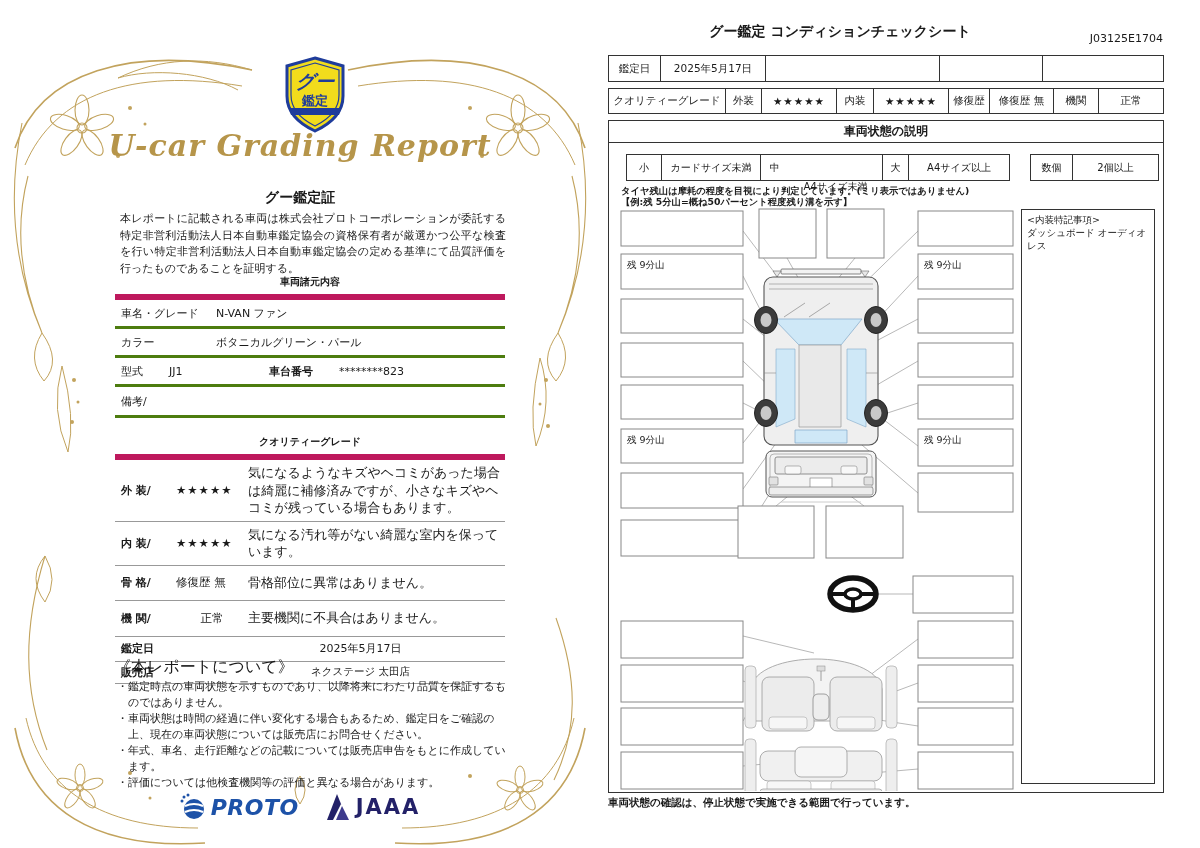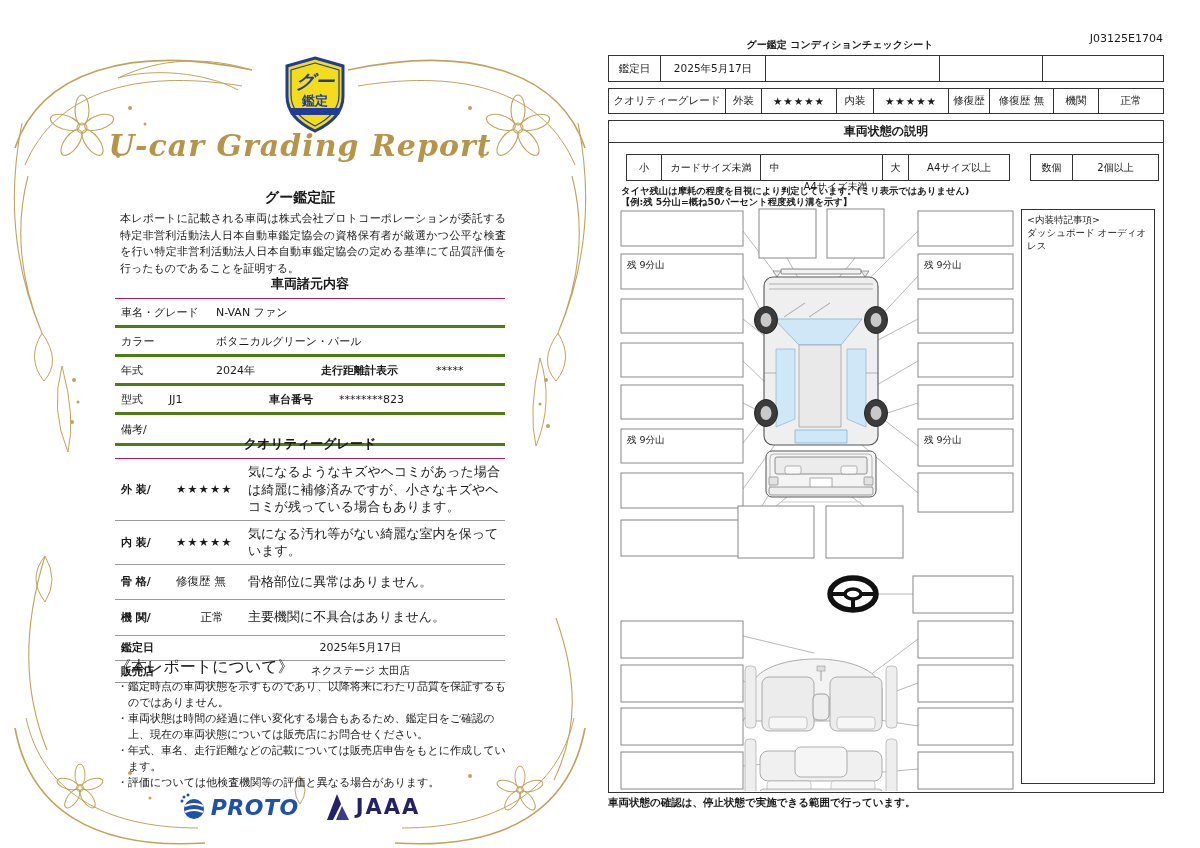--- a/index.html
+++ b/index.html
@@ -10,41 +10,41 @@
   #leftpage{position:absolute;left:0;top:0;width:600px;height:848px;margin-top:28px;}
   #orn{position:absolute;left:0;top:0;pointer-events:none;}
   .orn{stroke:#c2a35d;fill:none;}
   #badge{left:281px;top:28px;width:68px;height:78px;}
   #lp-title{left:0;top:100px;width:600px;text-align:center;
             font-family:"DejaVu Serif","Liberation Serif",serif;font-style:italic;font-weight:bold;
             font-size:30px;color:#b6954a;letter-spacing:1px;}
   #lp-sub{left:0;top:161px;width:600px;text-align:center;font-size:14px;font-weight:bold;}
   #lp-intro{left:120px;top:183px;width:386px;font-size:11px;line-height:1.52;text-align:justify;}
   .lp-table{left:115px;width:390px;font-size:11px;}
-  .tbl-head{text-align:center;font-weight:bold;font-size:13px;padding-bottom:5px;border-bottom:1px solid #be185d;}
+  .tbl-head{text-align:center;font-weight:bold;font-size:10px;padding-bottom:5px;border-bottom:6px solid #be185d;}
   .srow{display:flex;align-items:center;border-bottom:3px solid #4d7c0f;min-height:26px;}
   .srow .lab{width:95px;padding-left:6px;flex:none;}
   .srow .lab2{flex:none;}
   .grow{display:flex;align-items:center;border-bottom:1px solid #999;padding:4px 0;}
   .grow .glab{width:55px;padding-left:6px;font-weight:bold;flex:none;}
   .grow .gval{width:72px;flex:none;font-size:11.5px;letter-spacing:1px;}
   .grow .gdesc{flex:1;font-size:13px;line-height:1.35;}
   .irow{display:flex;align-items:center;border-bottom:1px solid #999;min-height:21px;}
   .irow .lab{width:95px;padding-left:6px;font-weight:bold;flex:none;}
   .irow .ival{flex:1;text-align:center;}
   #lp-about{left:115px;top:627px;width:398px;font-size:11px;line-height:1.45;}
   #lp-about .ab-title{font-size:16px;margin-bottom:1px;}
   #lp-about .ab-item{text-indent:-11px;padding-left:13px;}
   #lp-logos{left:0;top:764px;width:600px;display:flex;justify-content:center;align-items:center;gap:26px;}
   .logo{display:flex;align-items:center;gap:5px;}
   #proto-text{font-size:22px;font-weight:bold;font-style:italic;color:#1d52a8;letter-spacing:.5px;}
   #jaaa-text{font-size:21px;font-weight:bold;color:#232168;letter-spacing:2px;}
   
   #rightpage{position:absolute;left:600px;top:0;width:600px;height:848px;font-size:10.5px;}
-  #rp-title{left:10px;top:38px;width:460px;text-align:center;font-size:10px;font-weight:bold;}
+  #rp-title{left:10px;top:23px;width:460px;text-align:center;font-size:14px;font-weight:bold;}
   #rp-code{left:487px;top:32px;width:76px;font-size:11px;text-align:right;}
   .rtable{left:8px;width:556px;display:flex;border:1.5px solid #333;box-sizing:border-box;}
   .rcell{border-left:1px solid #333;display:flex;align-items:center;justify-content:center;
          box-sizing:border-box;padding:0 2px;white-space:nowrap;overflow:hidden;}
   .rcell:first-child{border-left:none;}
   #rtable1{top:55px;height:27px;}
   #rtable2{top:88px;height:26px;}
   #outerbox{left:8px;top:120px;width:556px;height:673px;border:1.5px solid #333;box-sizing:border-box;}
   #ob-head{position:absolute;left:0;top:0;width:100%;height:22px;border-bottom:1.5px solid #333;
            box-sizing:border-box;display:flex;align-items:center;justify-content:center;
@@ -175,26 +175,20 @@
 
     <div class="abs lp-table" style="top:247px;">
       <div class="tbl-head">車両諸元内容</div>
       <div class="srow">
         <span class="lab">車名・グレード</span>
         <span>N-VAN ファン</span>
       </div>
       <div class="srow">
         <span class="lab">カラー</span>
         <span>ボタニカルグリーン・パール</span>
-      </div>
-      <div class="srow">
-        <span class="lab">年式</span>
-        <span style="width:105px;">2024年</span>
-        <span class="lab2" style="width:115px;font-weight:bold;">走行距離計表示</span>
-        <span>*****</span>
       </div>
       <div class="srow">
         <span class="lab" style="width:48px;">型式</span>
         <span style="width:100px;">JJ1</span>
         <span class="lab2" style="width:70px;font-weight:bold;">車台番号</span>
         <span>********823</span>
       </div>
       <div class="srow" style="min-height:28px;">
         <span class="lab">備考/</span>
         <span></span>

